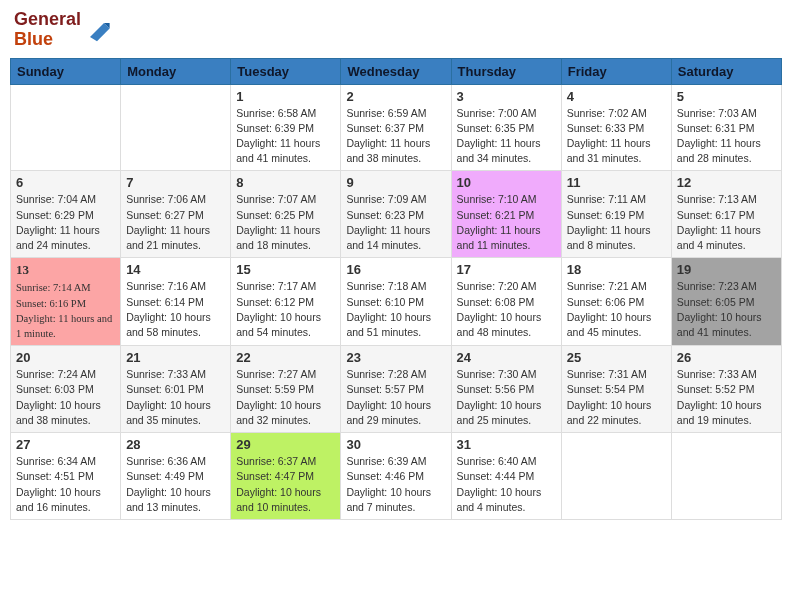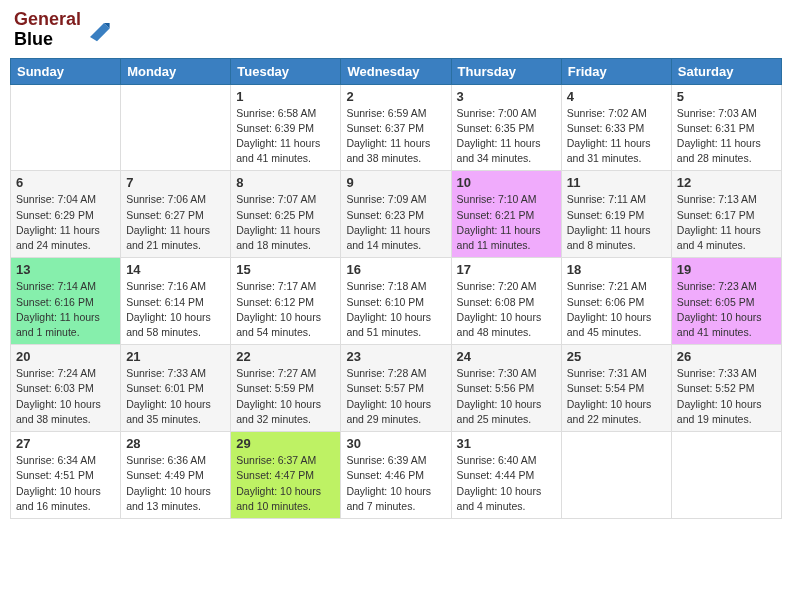--- a/index.html
+++ b/index.html
@@ -47,21 +47,21 @@
       font-size: 15px;
       color: #555;
     }
     .calendar {
       width: 100%;
       border-collapse: collapse;
       border: 1px solid #ccc;
     }
     .calendar th {
       background: #3a7fc1;
-      color: #ffffff;
+      color: #0f172a;
       font-size: 13px;
       font-weight: bold;
       padding: 5px 6px;
       text-align: left;
       border: 1px solid #2a6fa1;
     }
     .calendar td {
       vertical-align: top;
       padding: 4px 5px;
       border: 1px solid #ddd;
@@ -94,21 +94,21 @@
     }
   </style>
 </head>
 <body>
 
 <div class="header">
   <div class="logo">
     <div>
       <div class="logo-text">
         <span>General</span><br>
-        <span style="color:#000000;">Blue</span>
+        <span style="color:#c2410c;">Blue</span>
       </div>
     </div>
     <svg class="logo-icon" viewBox="0 0 40 40">
       <polygon points="10,30 30,10 38,18 20,36" fill="#3a7fc1"></polygon>
       <polygon points="30,10 38,18 38,10" fill="#1a5fa1"></polygon>
     </svg>
   </div>
   <div class="title-block">
     <div class="month-title"></div>
     <div class="location-title"></div>
@@ -200,21 +200,21 @@
 Daylight: 11 hours and 8 minutes.</div>
         </td>
         <td style="background: rgb(245, 245, 245);">
           <span class="day-num">12</span>
           <div class="day-info" style="white-space: pre-line;">Sunrise: 7:13 AM
 Sunset: 6:17 PM
 Daylight: 11 hours and 4 minutes.</div>
         </td>
       </tr>
       <tr>
-        <td style="background: #86efac;">
+        <td style="background: #fca5a5; font-family: Liberation Serif, serif;">
           <span class="day-num">13</span>
           <div class="day-info" style="white-space: pre-line;">Sunrise: 7:14 AM
 Sunset: 6:16 PM
 Daylight: 11 hours and 1 minute.</div>
         </td>
         <td style="background: rgb(255, 255, 255);">
           <span class="day-num">14</span>
           <div class="day-info" style="white-space: pre-line;">Sunrise: 7:16 AM
 Sunset: 6:14 PM
 Daylight: 10 hours and 58 minutes.</div>
@@ -236,21 +236,21 @@
           <div class="day-info" style="white-space: pre-line;">Sunrise: 7:20 AM
 Sunset: 6:08 PM
 Daylight: 10 hours and 48 minutes.</div>
         </td>
         <td style="background: rgb(255, 255, 255);">
           <span class="day-num">18</span>
           <div class="day-info" style="white-space: pre-line;">Sunrise: 7:21 AM
 Sunset: 6:06 PM
 Daylight: 10 hours and 45 minutes.</div>
         </td>
-        <td style="background: #f0abfc;">
+        <td style="background: #a3a3a3;">
           <span class="day-num">19</span>
           <div class="day-info" style="white-space: pre-line;">Sunrise: 7:23 AM
 Sunset: 6:05 PM
 Daylight: 10 hours and 41 minutes.</div>
         </td>
       </tr>
       <tr>
         <td style="background: rgb(245, 245, 245);">
           <span class="day-num">20</span>
           <div class="day-info" style="white-space: pre-line;">Sunrise: 7:24 AM

